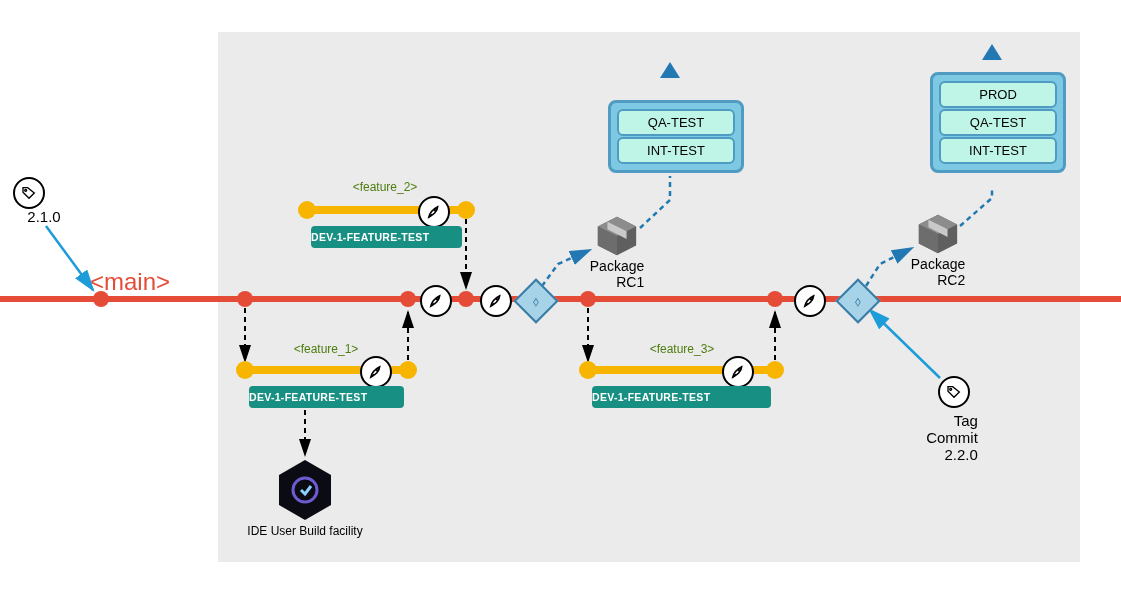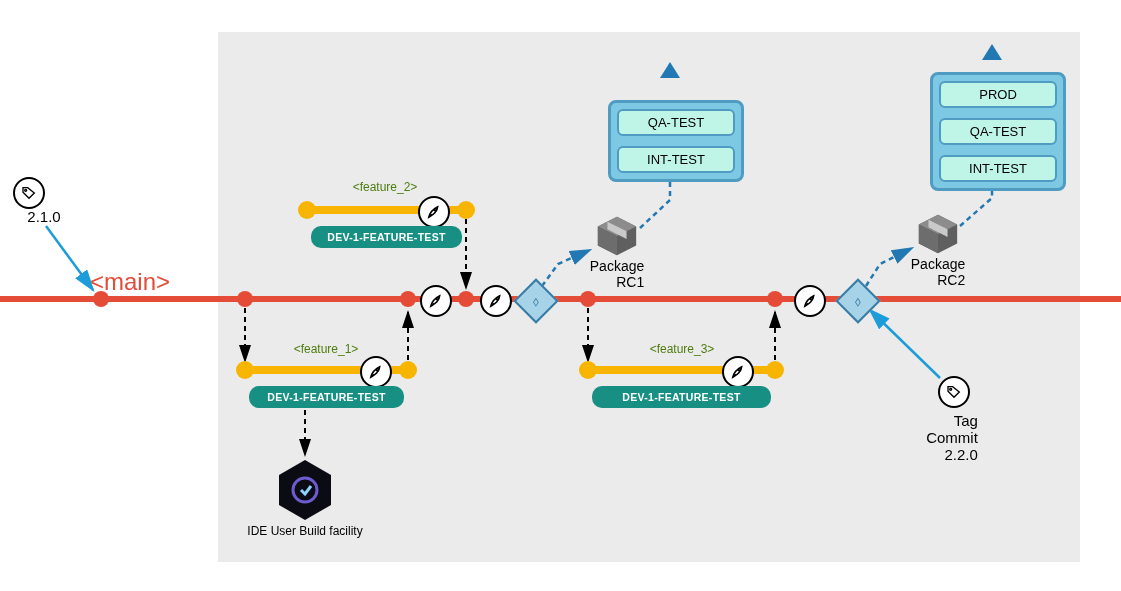--- a/index.html
+++ b/index.html
@@ -13,36 +13,36 @@
 
   
   .commit-dot{position:absolute;width:16px;height:16px;border-radius:50%;background:#E54C38;transform:translate(-8px,-8px)}
 
   
   .feat-bar{position:absolute;height:8px;background:#F7B500;border-radius:4px}
   .feat-dot{position:absolute;width:18px;height:18px;border-radius:50%;background:#F7B500;transform:translate(-9px,-9px)}
   .feat-label{position:absolute;font-size:12px;color:#4d7c0f;white-space:nowrap;transform:translateX(-50%)}
 
   
-  .dev-pill{position:absolute;background:#178f82;color:#fff;font-size:10.5px;font-weight:600;letter-spacing:.3px;padding:5px 0;text-align:center;border-radius:10px}
+  .dev-pill{position:absolute;background:#178f82;color:#fff;font-size:10.5px;font-weight:600;letter-spacing:.3px;padding:5px 0;text-align:left;border-radius:4px}
 
   
   .rocket{position:absolute;width:28px;height:28px;border-radius:50%;background:#fff;border:2px solid #000;transform:translate(-14px,-14px);display:flex;align-items:center;justify-content:center}
   .rocket svg{width:18px;height:18px}
 
   
   .diamond{position:absolute;width:28px;height:28px;background:#a6d3e8;border:2px solid #3a7ca5;transform:translate(-14px,-14px) rotate(45deg)}
   .diamond .inner{position:absolute;left:50%;top:50%;transform:translate(-50%,-50%) rotate(-45deg);font-size:14px;color:#3a7ca5}
 
   
   .package{position:absolute;width:46px;height:46px;transform:translate(-23px,-23px)}
   .pkg-label{position:absolute;font-size:14px;color:#000;text-align:right;transform:translateX(-50%)}
 
   
-  .env-stack{position:absolute;background:#7dc8e3;border:3px solid #4f9bc2;border-radius:8px;padding:6px;display:flex;flex-direction:column;gap:10px}
+  .env-stack{position:absolute;background:#7dc8e3;border:3px solid #4f9bc2;border-radius:8px;padding:6px;display:flex;flex-direction:column;gap:1px}
   .env-chip{background:#bff5e6;border:2px solid #4f9bc2;border-radius:6px;font-size:13px;color:#000;text-align:center;padding:4px 18px;min-width:78px}
 
   
   .tag-badge{position:absolute;width:28px;height:28px;border-radius:50%;background:#fff;border:2px solid #000;transform:translate(-14px,-14px);display:flex;align-items:center;justify-content:center}
   .tag-badge svg{width:16px;height:16px}
   .tag-text{position:absolute;font-size:15px;color:#000;transform:translateX(-50%)}
   .tag-text2{position:absolute;font-size:15px;color:#000;text-align:right;transform:translateX(-50%);white-space:pre}
 
   
   .iter-bar{position:absolute;left:218px;top:556px;width:862px;height:28px;background:#b9b9b9;border-radius:14px;display:flex;align-items:center;justify-content:center;font-size:17px;color:#333;font-style:italic}

